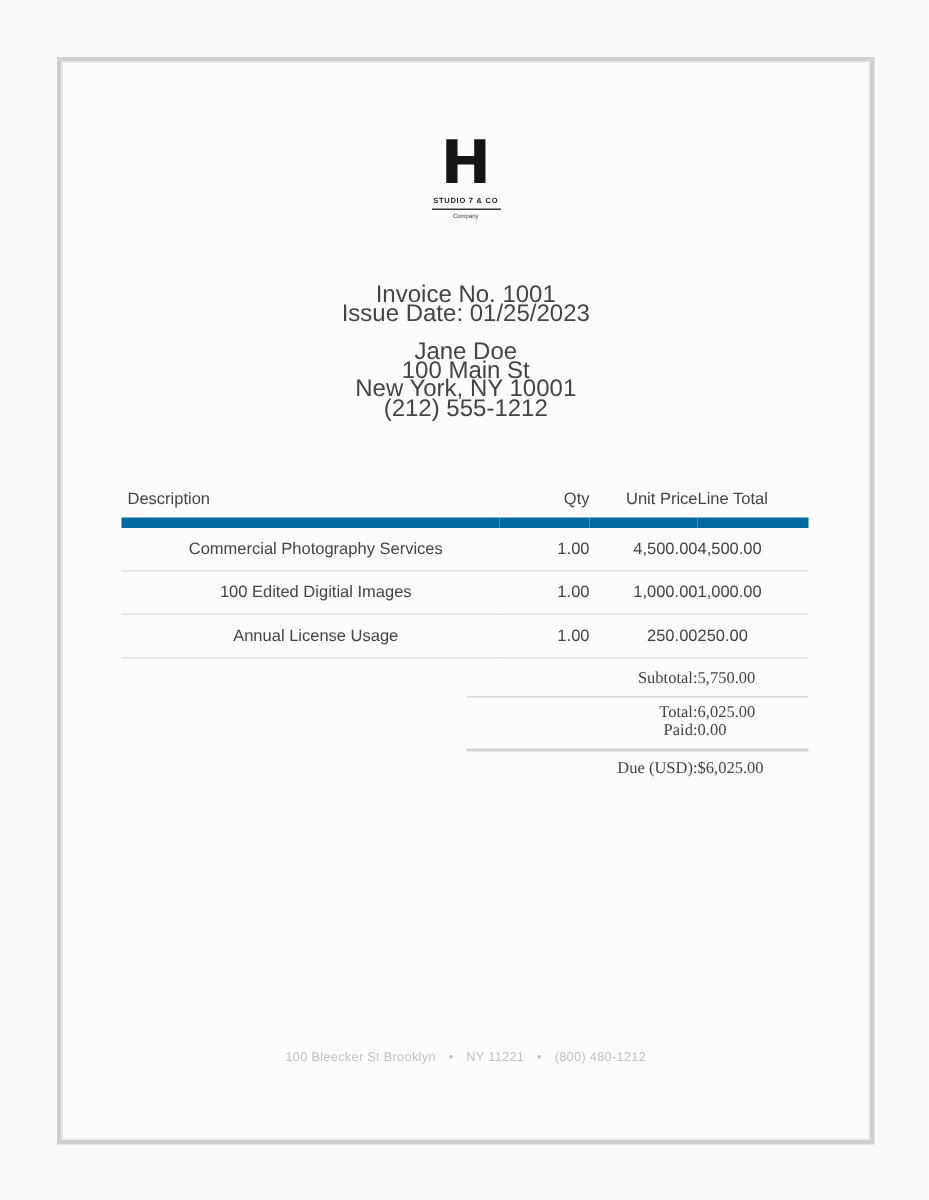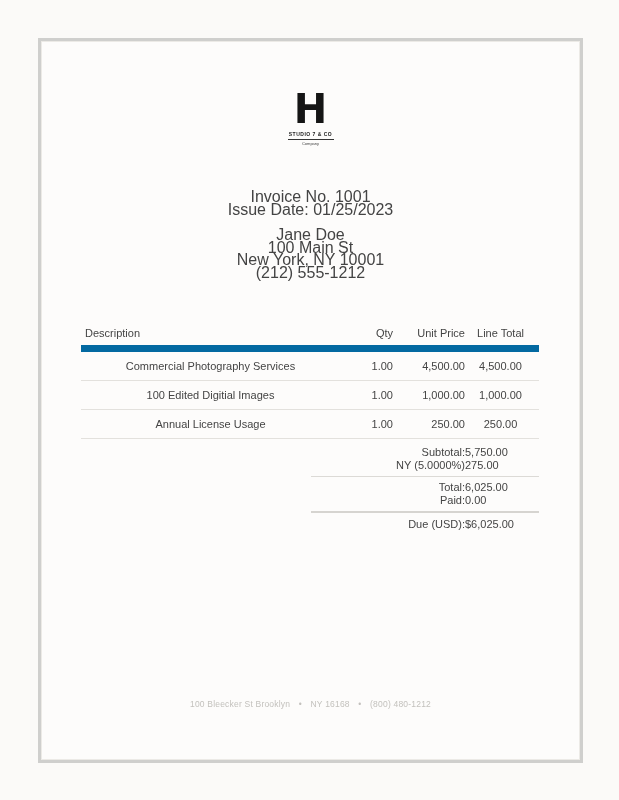--- a/index.html
+++ b/index.html
@@ -78,30 +78,30 @@
     height: 28px;
     padding: 0;
     vertical-align: middle;
     border-bottom: 1px solid #e3e1dd;
   }
   .items .c-desc { text-align: left; }
   .items td.c-desc { padding-left: 7px; text-align: center; }
   .items th.c-desc { padding-left: 4px; }
   .items .c-qty { text-align: right; width: 60px; margin-top: 25px; }
   .items .c-unit { text-align: right; width: 72px; }
-  .items .c-total { text-align: center; width: 71px; padding-right: 3px; }
+  .items .c-total { text-align: left; width: 71px; padding-right: 3px; }
   .items th.c-total, .items td.c-total { padding-right: 3px; }
   .totals {
     position: absolute;
     left: 270px; top: 405px;
     width: 228px;
     font-size: 11px;
     color: #444;
   }
-  .totals .grp { padding: 0 6px 2px 0; }
+  .totals .grp { padding: 0 6px 2px 0; font-family: Liberation Serif, serif; }
   .totals .row {
     display: flex; justify-content: flex-end;
     line-height: 12.5px;
   }
   .totals .lbl { text-align: right; }
   .totals .val { width: 68px; text-align: left; }
   .totals .sep1 { height: 1px; background: #dcdad6; margin: 3px 0 4px; }
   .totals .sep2 { height: 2px; background: #d6d4d0; margin: 3px 0 5px; }
   .footer {
     position: absolute;
@@ -165,24 +165,20 @@
       </tr>
     </tbody>
   </table>
 
   <div class="totals">
     <div class="grp">
       <div class="row">
         <span class="lbl">Subtotal:</span>
         <span class="val">5,750.00</span>
       </div>
-      <div class="row">
-        <span class="lbl">NY (5.0000%)</span>
-        <span class="val">275.00</span>
-      </div>
     </div>
     <div class="sep1"></div>
     <div class="grp">
       <div class="row">
         <span class="lbl">Total:</span>
         <span class="val">6,025.00</span>
       </div>
       <div class="row">
         <span class="lbl">Paid:</span>
         <span class="val">0.00</span>
@@ -193,18 +189,18 @@
       <div class="row">
         <span class="lbl">Due (USD):</span>
         <span class="val">$6,025.00</span>
       </div>
     </div>
   </div>
 
   <div class="footer">
     <span>100 Bleecker St Brooklyn</span>
     <span class="dot">•</span>
-    <span>NY 16168</span>
+    <span>NY 11221</span>
     <span class="dot">•</span>
     <span>(800) 480-1212</span>
   </div>
 
 </div>
 
 </body></html>

